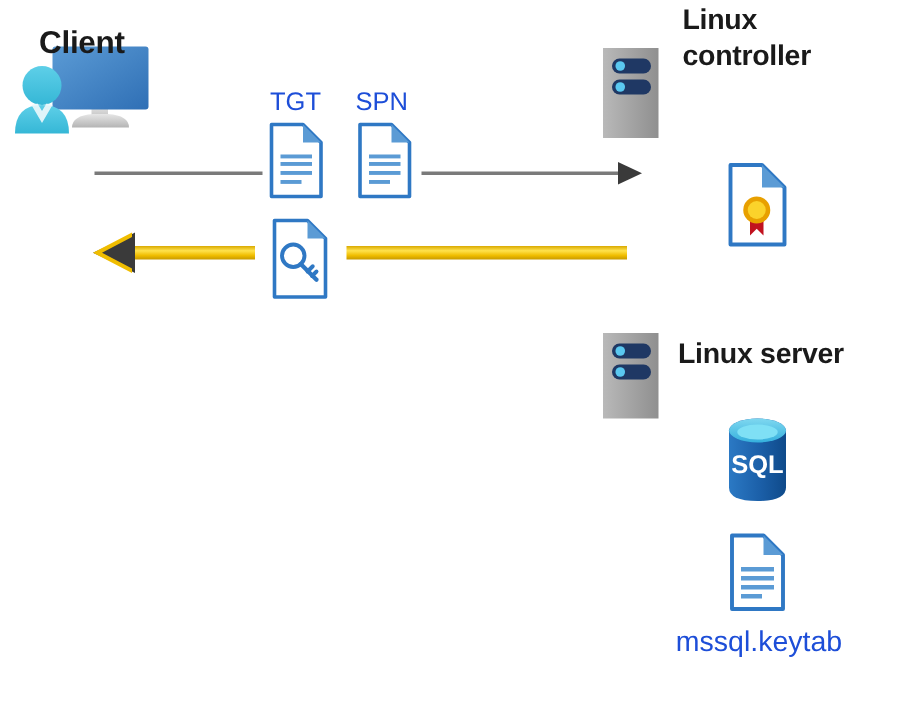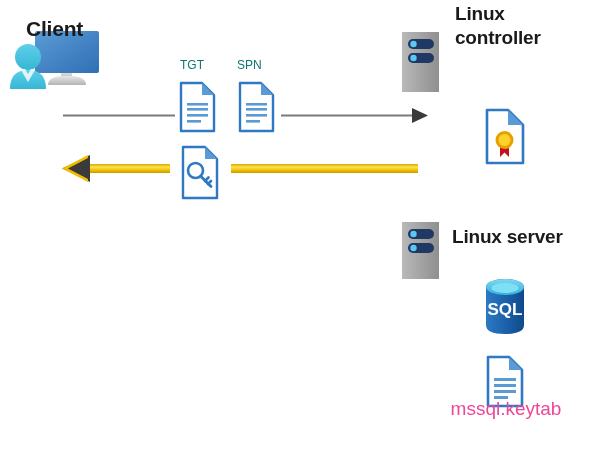--- a/index.html
+++ b/index.html
@@ -55,41 +55,41 @@
 
   
   #client-lifeline {
     left: 44px; top: 74px;
     width: 14px; height: 384px;
     background: #bedcfb;
   }
 
   
   .flow-label {
-    font-size: 12px;
-    color: #0f766e;
+    font-size: 17px;
+    color: #1d4ed8;
     font-family: "Liberation Sans", sans-serif;
   }
   #label-tgt { left: 180px; top: 58px; }
   #label-spn { left: 237px; top: 58px; text-align: right; }
 
   
   #key-highlight {
     left: 165px; top: 141px;
     width: 70px; height: 64px;
     background: #fcf2cc;
   }
 
   
   #keytab-label {
-    left: 421px; top: 398px;
+    left: 421px; top: 418px;
     width: 170px;
     text-align: center;
     font-size: 19px;
-    color: #ec4899;
+    color: #1d4ed8;
   }
 </style>
 </head>
 <body>
 
 <svg id="canvas" viewBox="0 0 600 468" xmlns="http://www.w3.org/2000/svg">
 
   <defs>
     <linearGradient id="monitorGrad" x1="0" y1="0" x2="1" y2="1">
       <stop offset="0%" stop-color="#5b9bd5"></stop>

